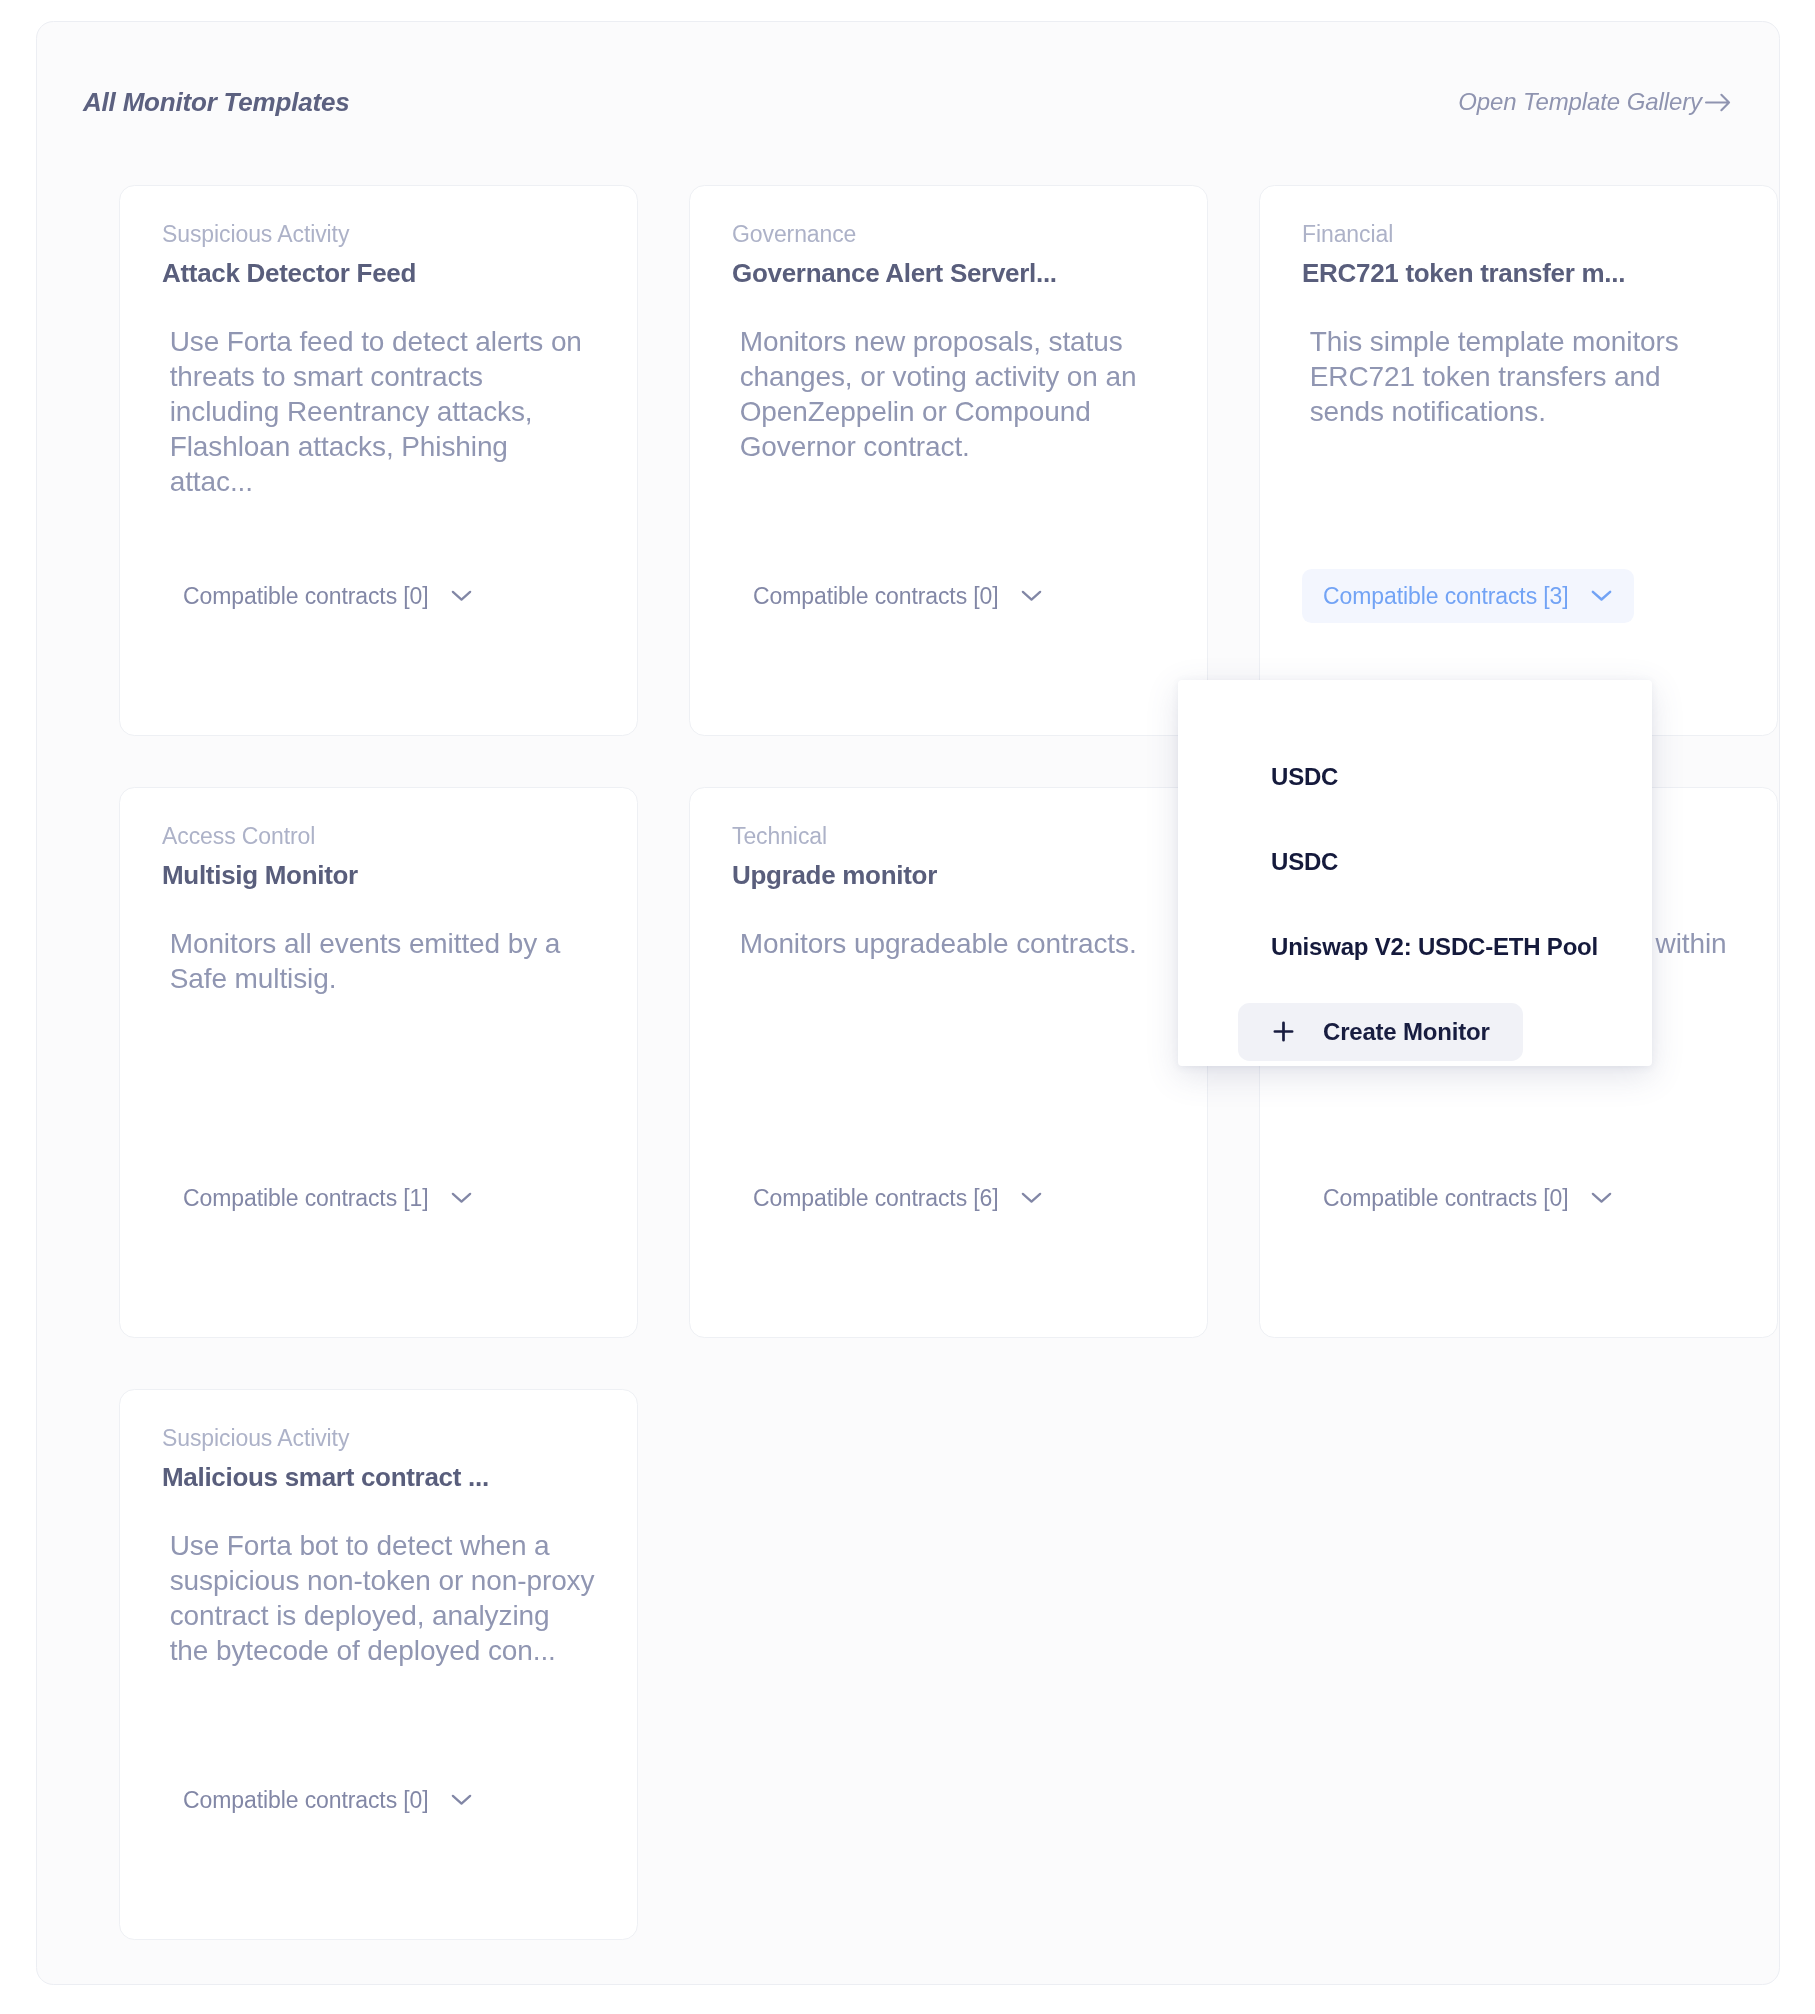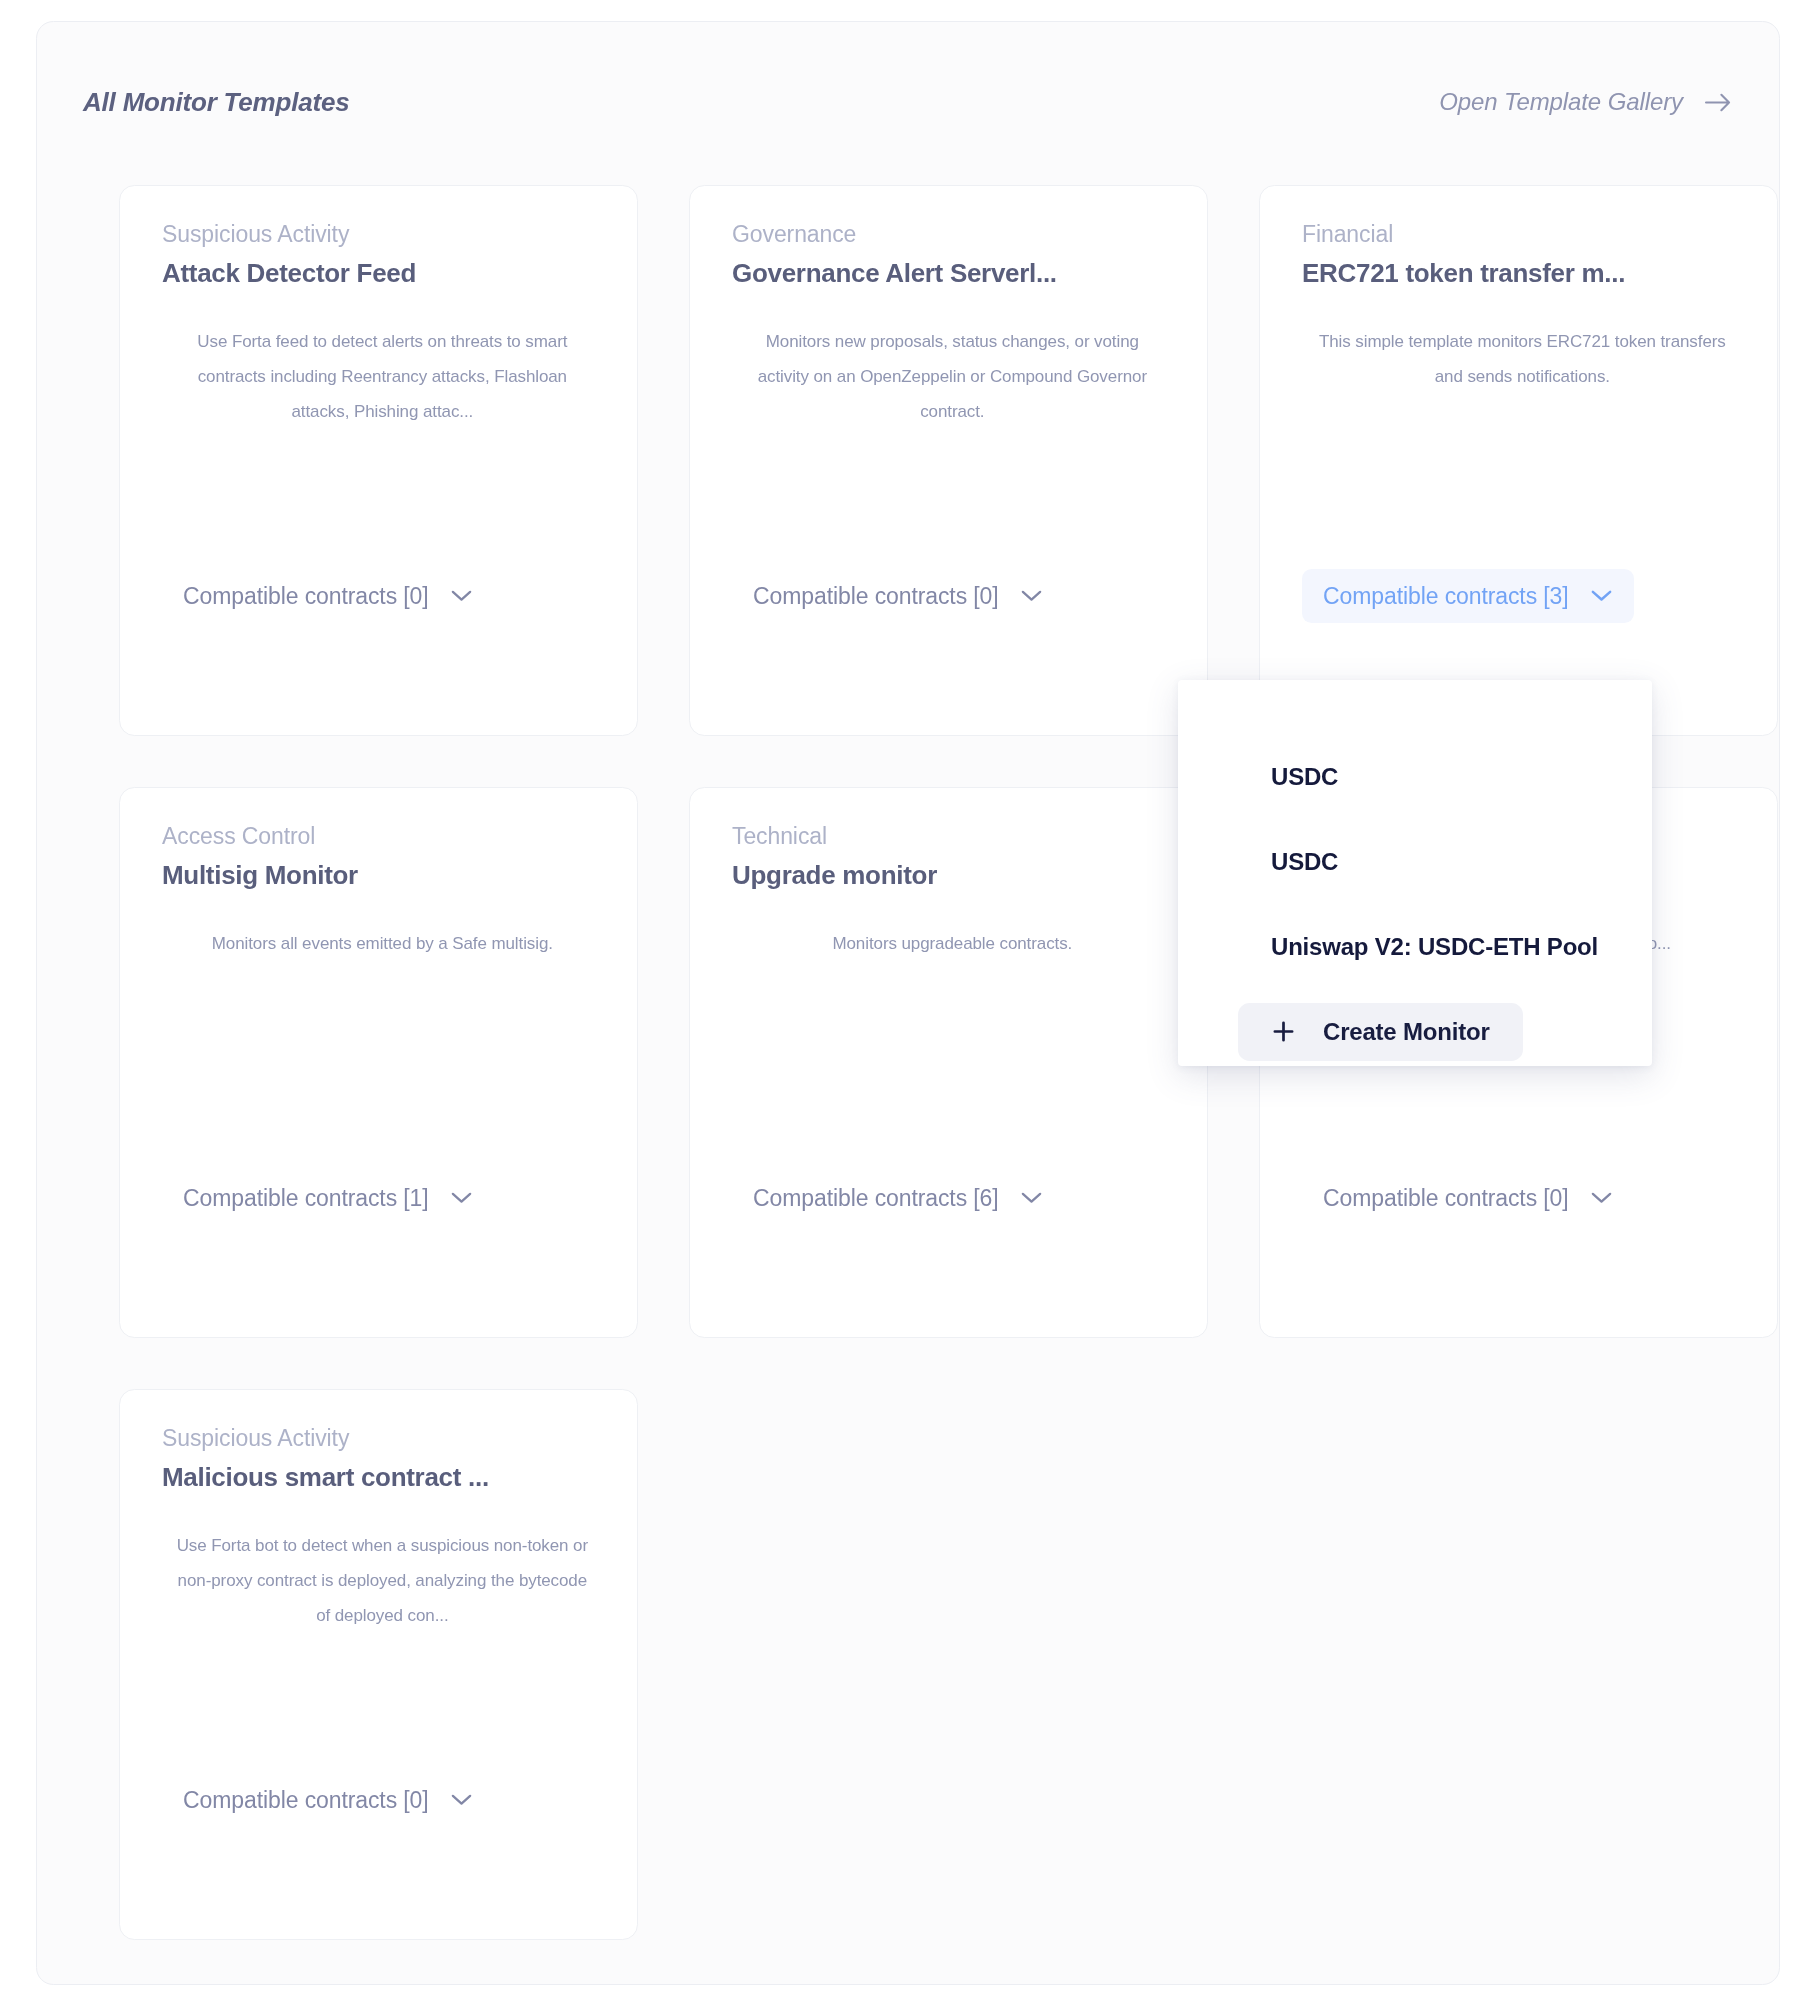--- a/index.html
+++ b/index.html
@@ -46,21 +46,21 @@
   }
   .panel-title {
     font-size: 26px;
     font-weight: bold;
     color: #5c6180;
     letter-spacing: -0.2px;
   }
   .gallery-link {
     display: flex;
     align-items: center;
-    gap: 21px;
+    gap: 2px;
     font-size: 24px;
     color: #8f94b0;
     cursor: pointer;
     letter-spacing: -0.1px;
   }
   .gallery-link .arrow-icon {
     display: inline-flex;
     align-items: center;
     color: #8f94b0;
   }
@@ -100,25 +100,24 @@
     font-weight: bold;
     color: #595e7c;
     letter-spacing: -0.3px;
     white-space: nowrap;
     overflow: hidden;
   }
 
   .card-desc {
     margin-top: 35px;
     padding-left: 7.7px;
-    font-size: 17px;
+    font-size: 28px;
     line-height: 35px;
     color: #9096b2;
     letter-spacing: -0.1px;
-    text-align: center;
   }
 
   .card-footer {
     position: absolute;
     left: 42px;
     bottom: 112px;
   }
 
   .contracts-btn {
     display: inline-flex;

